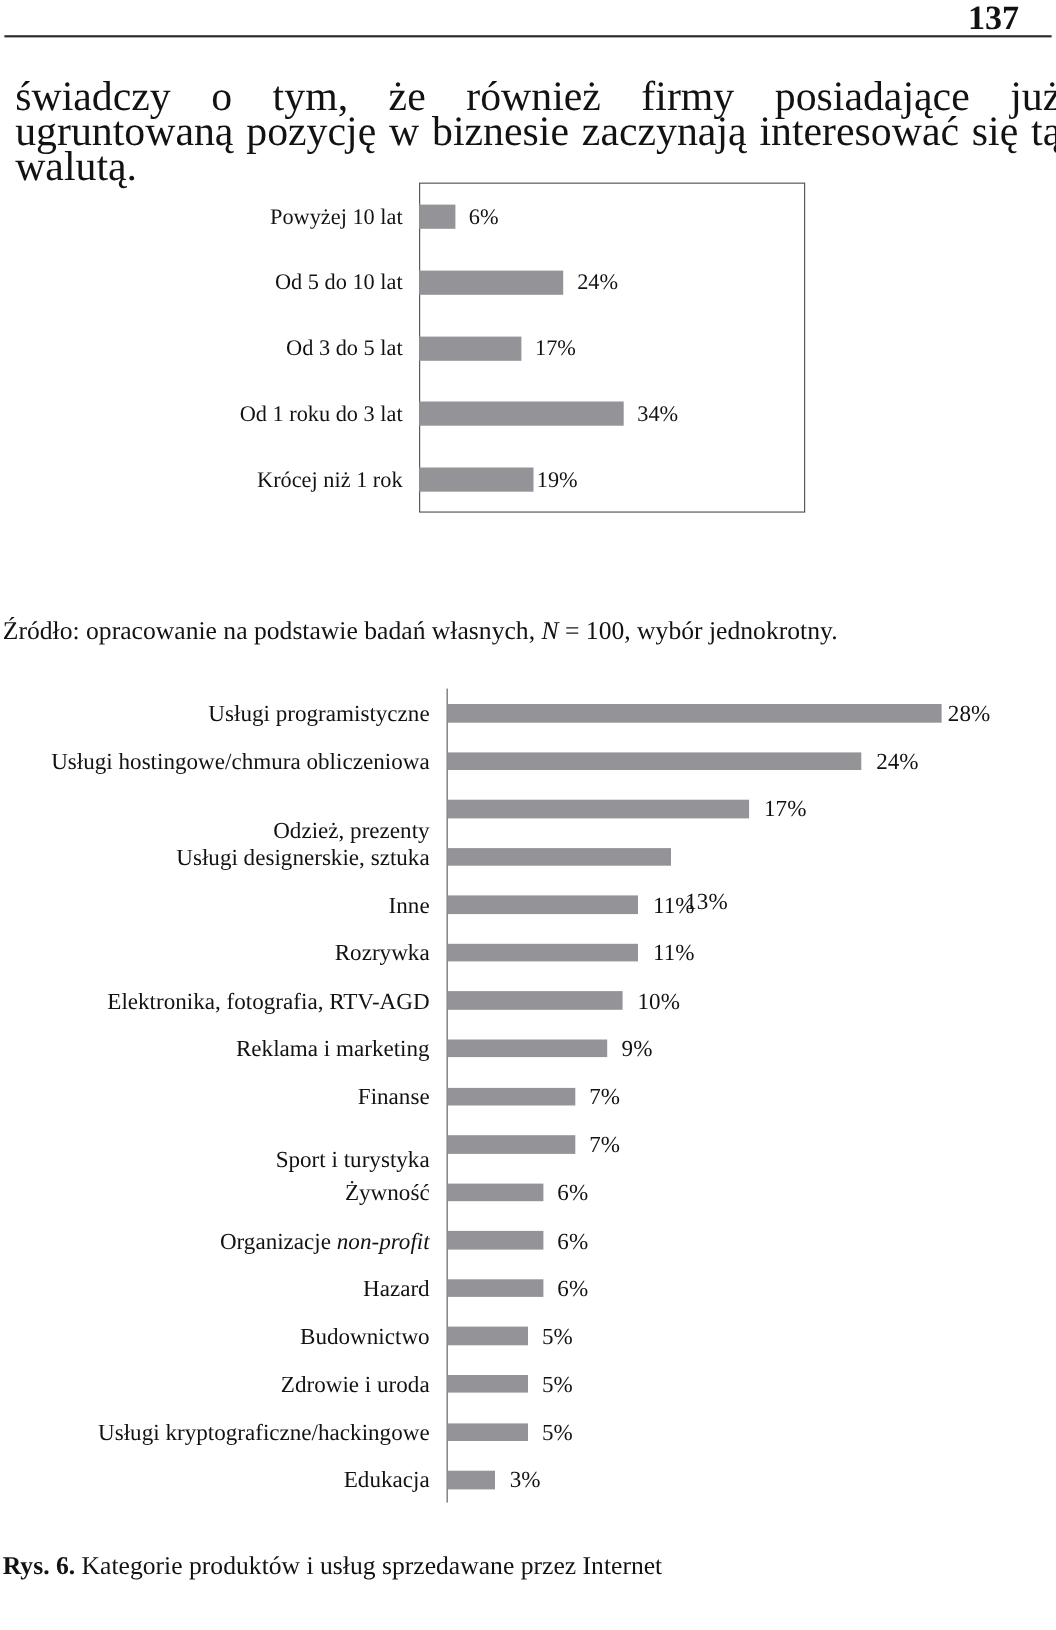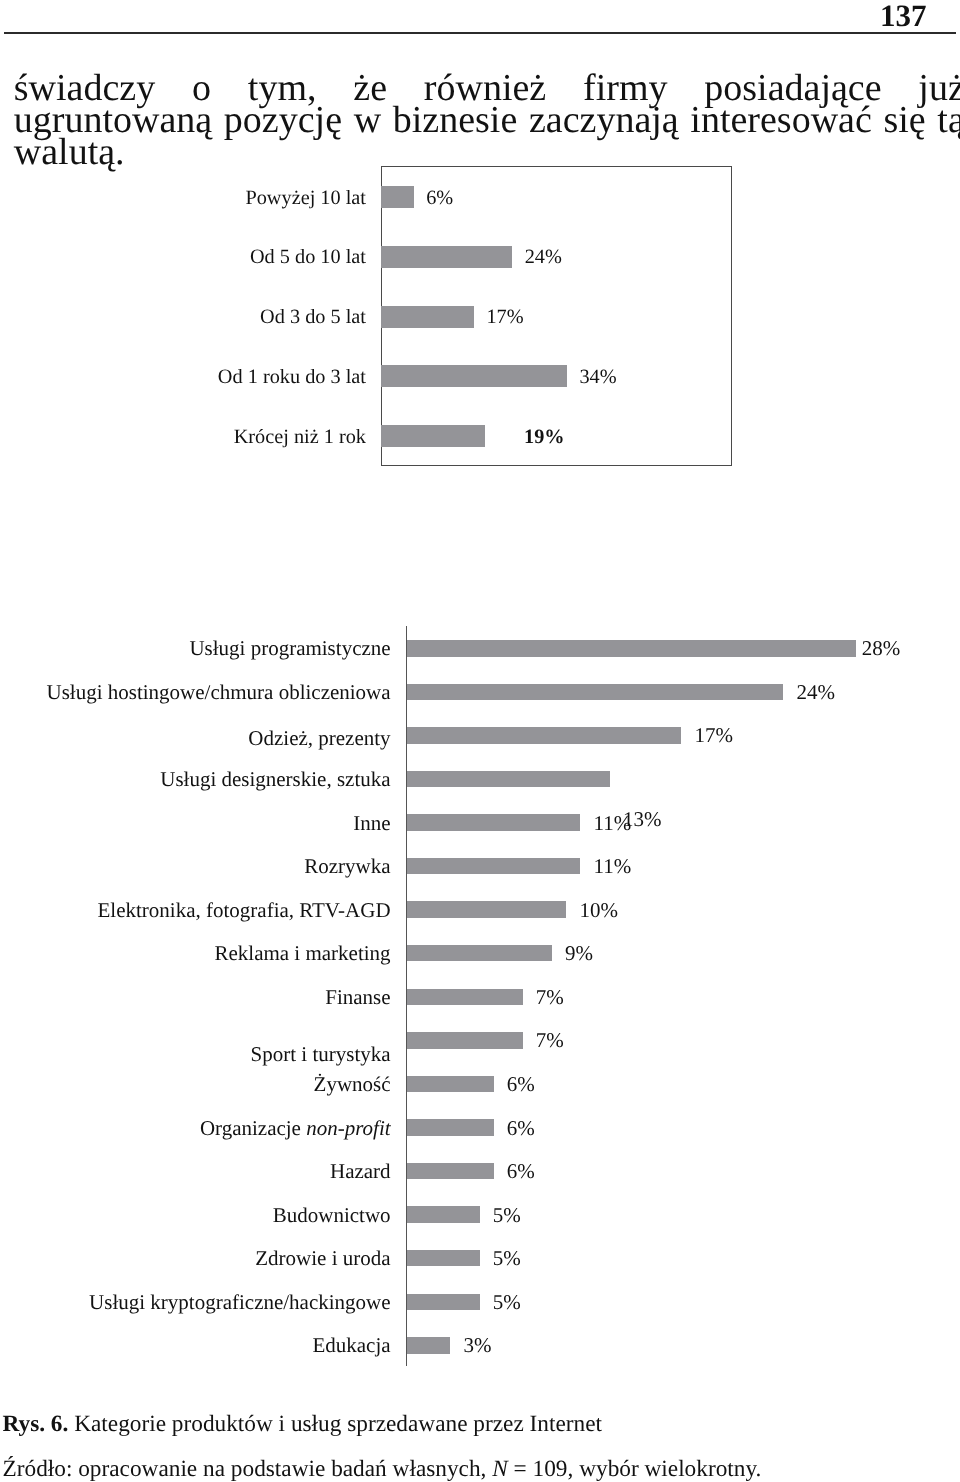--- a/index.html
+++ b/index.html
@@ -63,36 +63,39 @@
         <div class="c1-cat" style="top: 247.4px;">Od 5 do 10 lat</div>
         <div class="c1-val" style="top: 247.4px; left: 524.68px;">24%</div>
         <div class="c1-bar" style="top: 305.5px; width: 92.99px;"></div>
         <div class="c1-cat" style="top: 307.15px;">Od 3 do 5 lat</div>
         <div class="c1-val" style="top: 307.15px; left: 486.39px;">17%</div>
         <div class="c1-bar" style="top: 365.25px; width: 185.98px;"></div>
         <div class="c1-cat" style="top: 366.9px;">Od 1 roku do 3 lat</div>
         <div class="c1-val" style="top: 366.9px; left: 579.38px;">34%</div>
         <div class="c1-bar" style="top: 425px; width: 103.93px;"></div>
         <div class="c1-cat" style="top: 426.65px;">Krócej niż 1 rok</div>
-        <div class="c1-val" style="top: 426.65px; left: 524px; font-weight: bold;">19%</div>
+        <div class="c1-val" style="top: 426.65px; left: 488px;">19%</div>
       </div>
   </div>
 
+  <div class="source" style="top:562px">
+    <span>Źródło: opracowanie na podstawie badań własnych, </span><span class="it">N</span><span> = 100, wybór jednokrotny.</span>
+  </div>
 
   <div class="figure">
     <div class="chart2-axis"></div>
     <div id="chart2-layer">
         <div class="c2-bar" style="top: 640px; width: 449px;"></div>
         <div class="c2-cat" style="top: 638.35px;">Usługi programistyczne</div>
         <div class="c2-val" style="top: 638.35px; left: 861.7px;">28%</div>
         <div class="c2-bar" style="top: 683.57px; width: 376.3px;"></div>
         <div class="c2-cat" style="top: 681.92px;">Usługi hostingowe/chmura obliczeniowa</div>
         <div class="c2-val" style="top: 681.92px; left: 796.5px;">24%</div>
         <div class="c2-bar" style="top: 727.14px; width: 274.4px;"></div>
-        <div class="c2-cat" style="top: 728px;">Odzież, prezenty</div>
+        <div class="c2-cat" style="top: 745px;">Odzież, prezenty</div>
         <div class="c2-val" style="top: 725.49px; left: 694.6px;">17%</div>
         <div class="c2-bar" style="top: 770.71px; width: 202.8px;"></div>
         <div class="c2-cat" style="top: 769.06px;">Usługi designerskie, sztuka</div>
         <div class="c2-val" style="top: 809px; left: 623px;">13%</div>
         <div class="c2-bar" style="top: 814.28px; width: 173.4px;"></div>
         <div class="c2-cat" style="top: 812.63px;">Inne</div>
         <div class="c2-val" style="top: 812.63px; left: 593.6px;">11%</div>
         <div class="c2-bar" style="top: 857.85px; width: 173.4px;"></div>
         <div class="c2-cat" style="top: 856.2px;">Rozrywka</div>
         <div class="c2-val" style="top: 856.2px; left: 593.6px;">11%</div>
@@ -129,17 +132,14 @@
         <div class="c2-bar" style="top: 1337.12px; width: 43.2px;"></div>
         <div class="c2-cat" style="top: 1335.47px;">Edukacja</div>
         <div class="c2-val" style="top: 1335.47px; left: 463.4px;">3%</div>
       </div>
   </div>
 
   <div class="caption" style="top:1412px">
     <span class="lbl">Rys. 6.</span>
     <span>Kategorie produktów i usług sprzedawane przez Internet</span>
   </div>
-  <div class="source" style="top:1457px">
-    <span>Źródło: opracowanie na podstawie badań własnych, </span><span class="it">N</span><span> = 109, wybór wielokrotny.</span>
-  </div>
 
 </div>
 
 </body></html>

